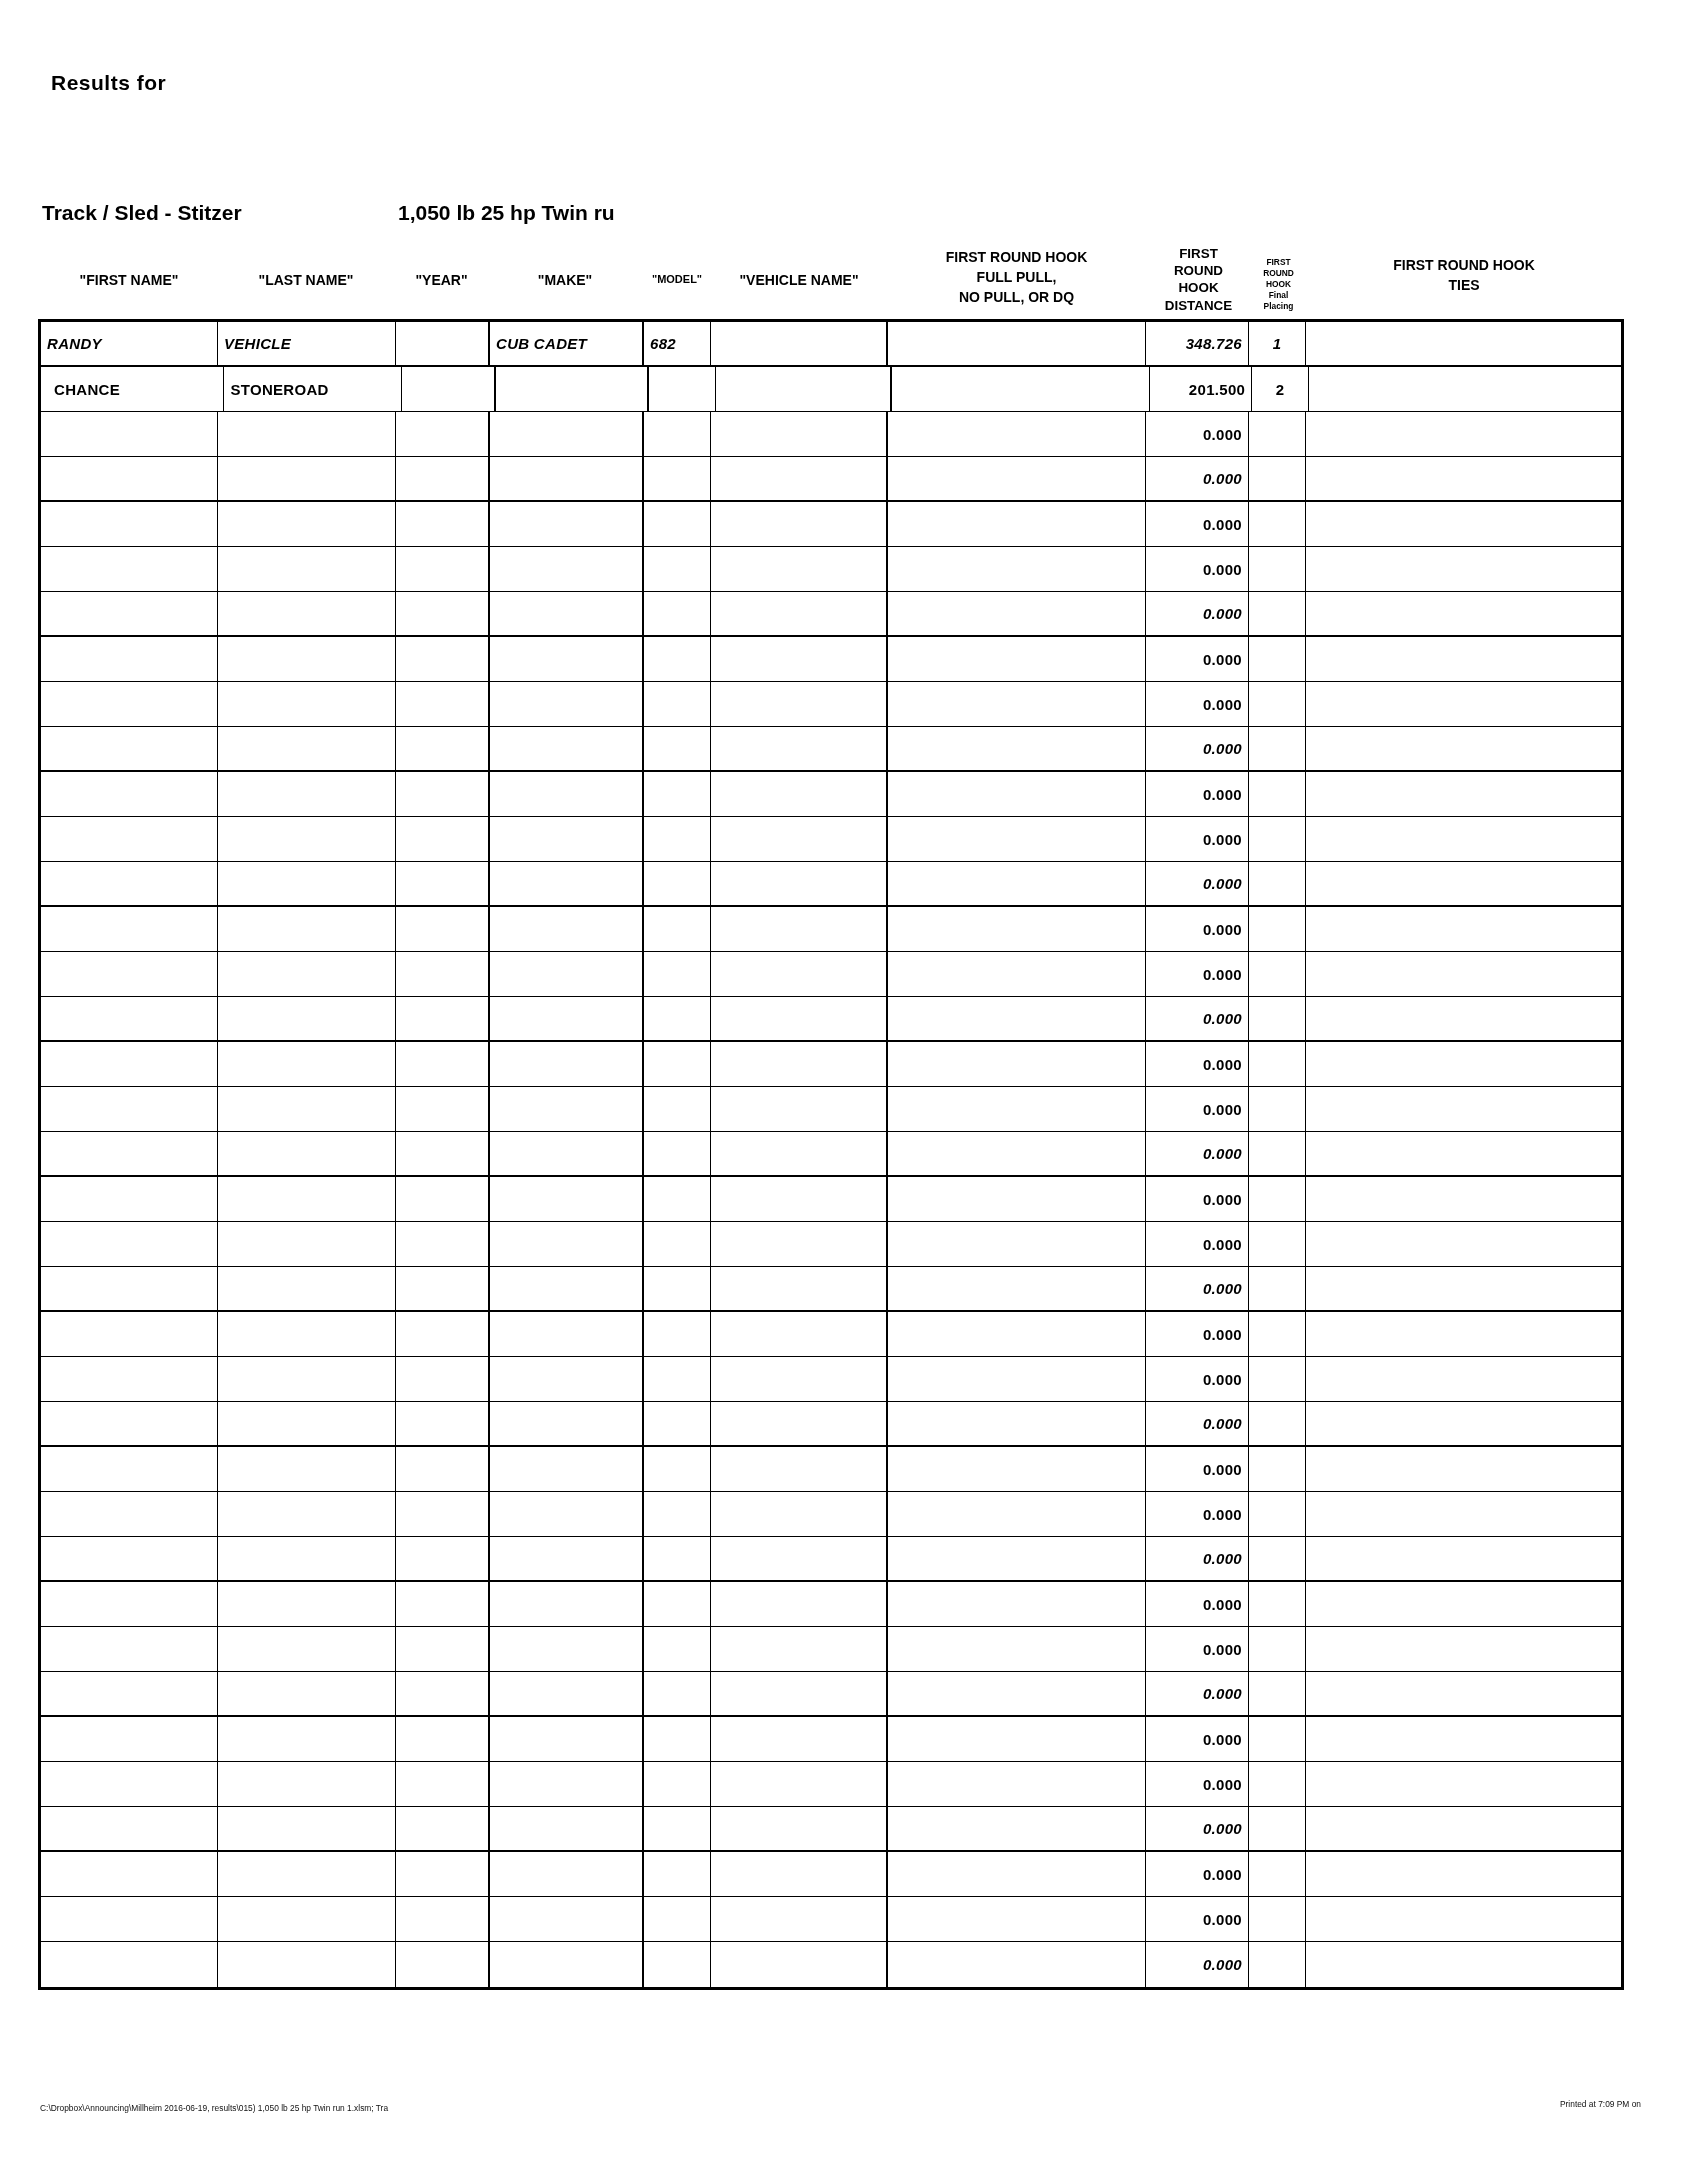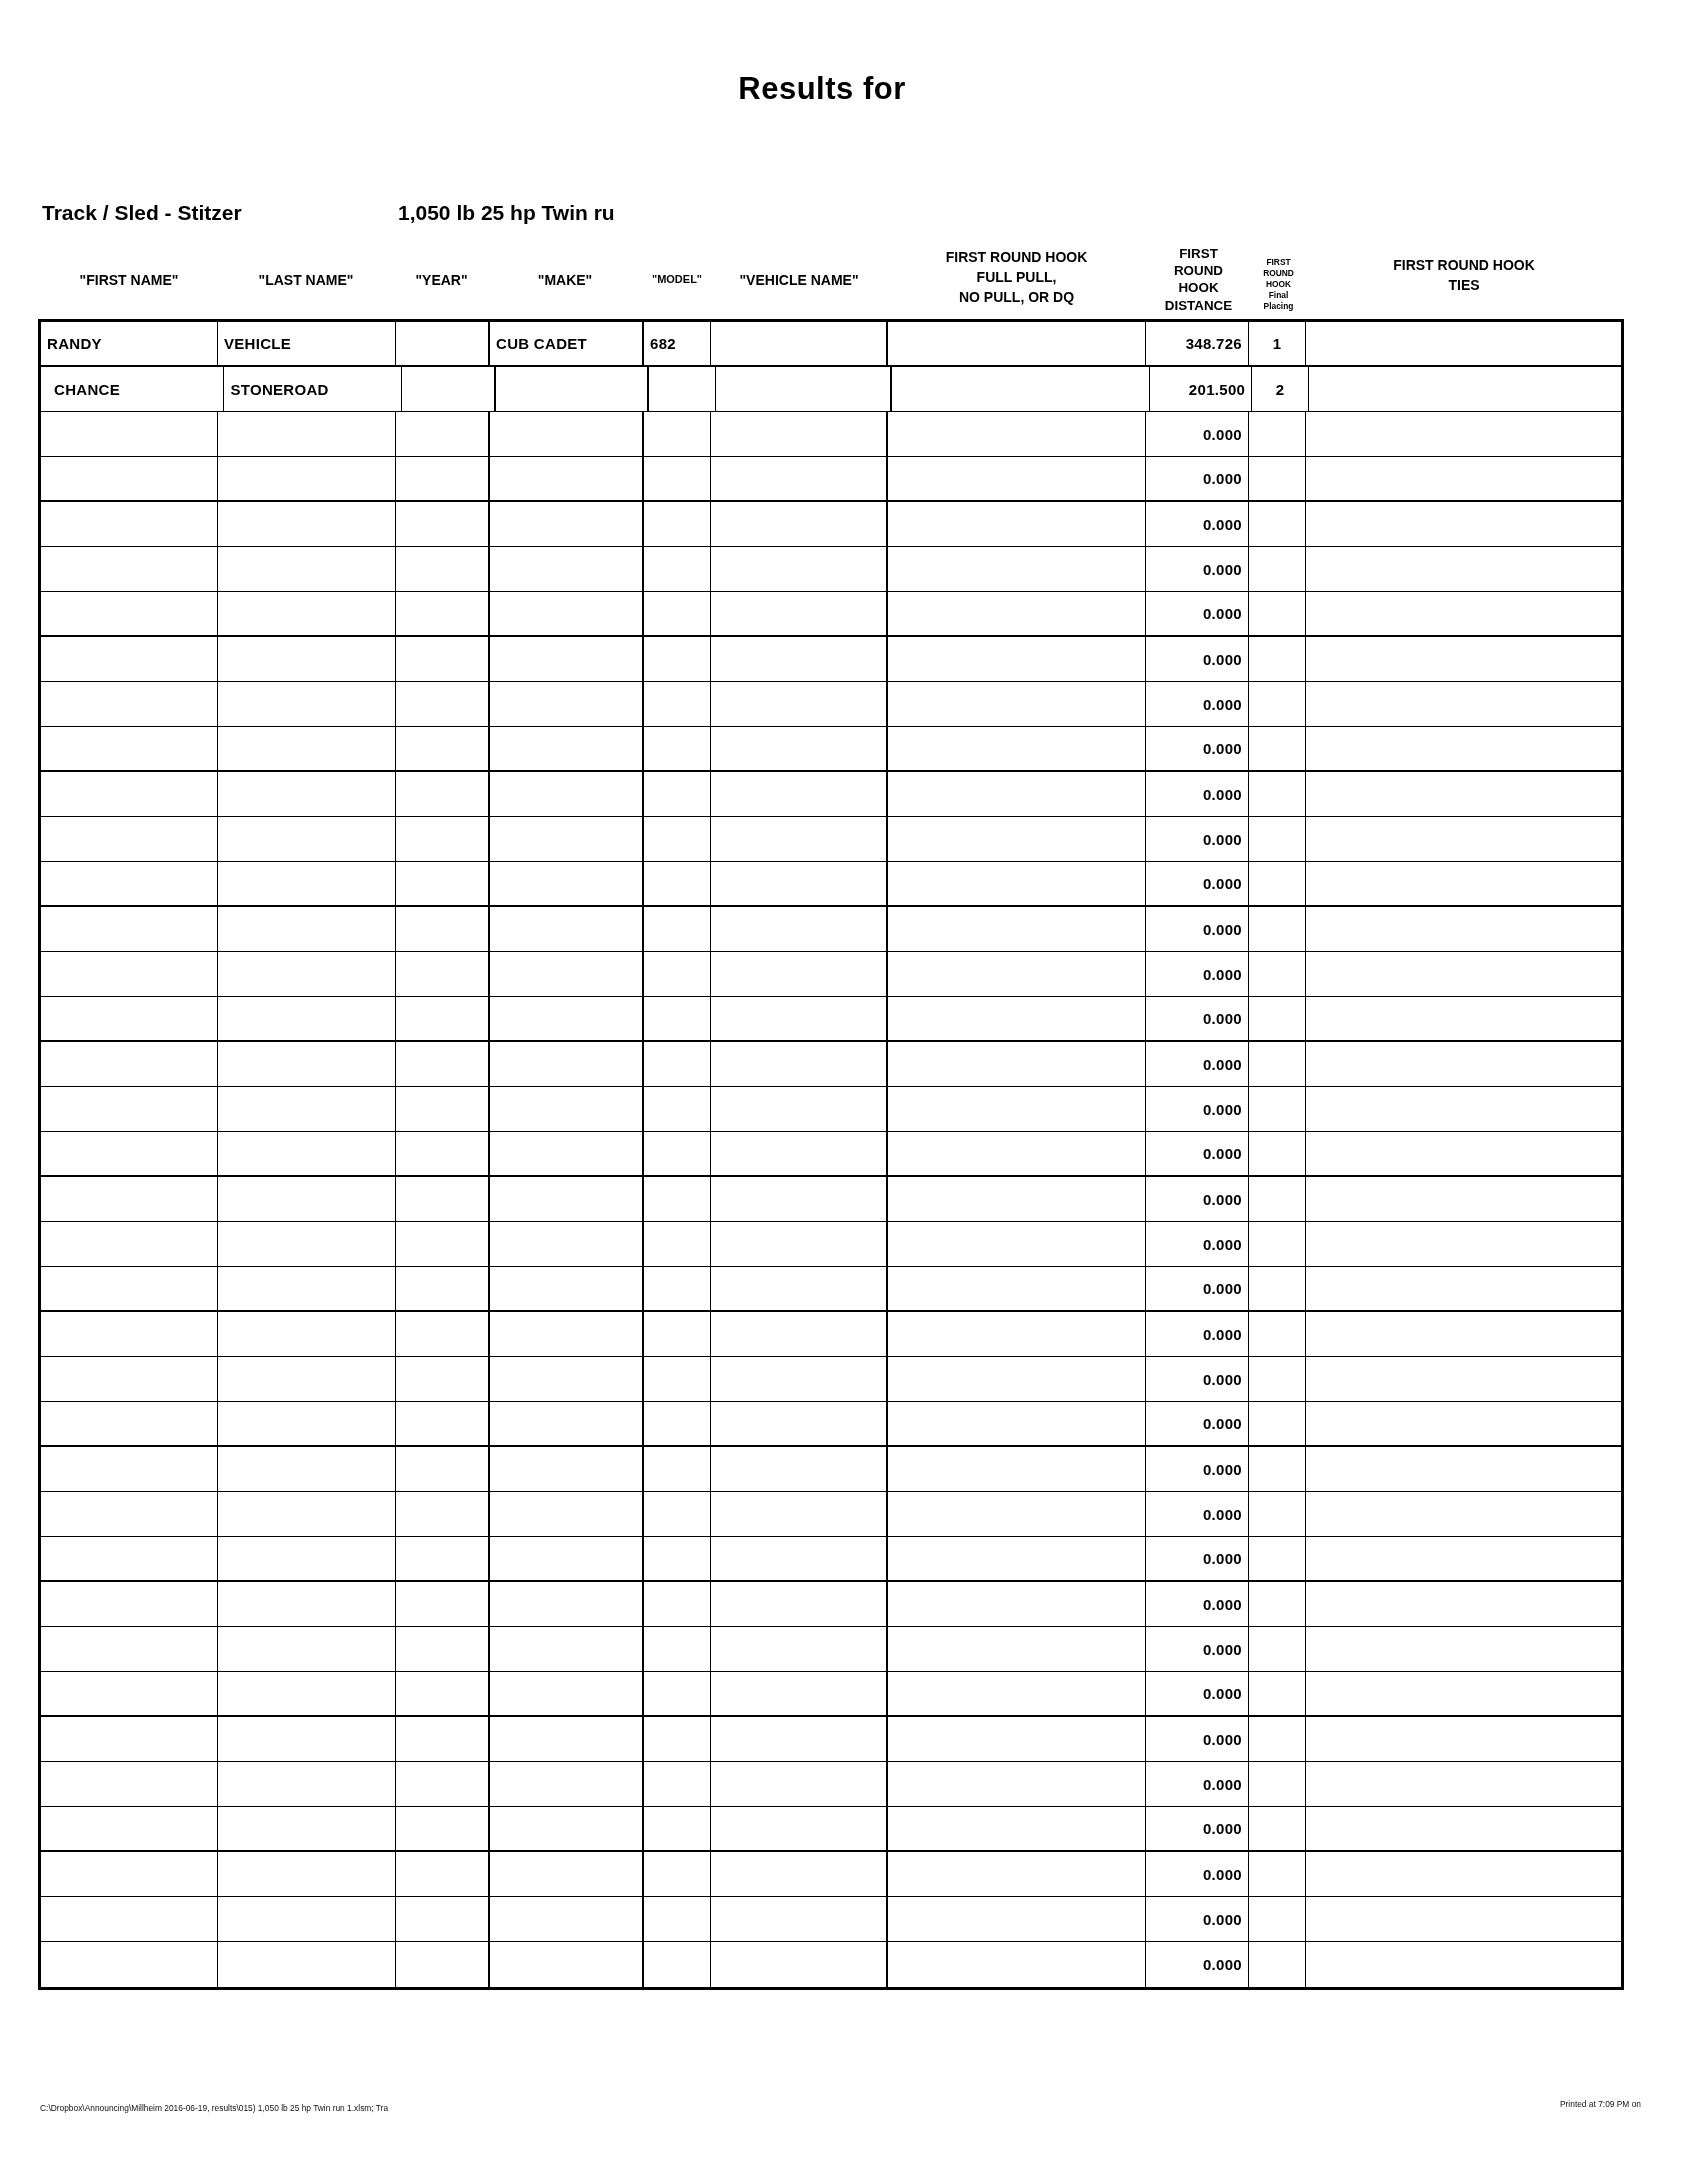--- a/index.html
+++ b/index.html
@@ -2,22 +2,22 @@
 <html><head>
 <meta charset="utf-8">
 <style>
   html,body { margin:0; padding:0; background:#ffffff; }
   .page {
     position:relative; width:1683px; height:2178px; background:#fff;
     font-family:"Liberation Sans", sans-serif; font-weight:bold; color:#000;
     overflow:hidden;
   }
   .title1 {
-    position:absolute; left:32px; top:71px; width:1580px;
-    text-align:center; font-size:31px; letter-spacing:0.5px;
+    position:absolute; left:51px; top:71px; width:1580px;
+    font-size:21px; letter-spacing:0.5px;
   }
   .title2 {
     position:absolute; left:40px; top:117px; width:1580px;
     text-align:center; font-size:35px; letter-spacing:0.5px;
   }
   .subhead { position:absolute; left:42px; top:201px; width:1580px; font-size:21px; }
   .subhead .cls { position:absolute; left:356px; top:0; }
   
   #headers { position:absolute; left:41px; top:236px; height:83px; }
   .colhead {
@@ -29,21 +29,21 @@
   .colhead.h-fullpull{ font-size:14px; line-height:20px; padding-bottom:12px; }
   .colhead.h-dist    { font-size:13.4px; line-height:17.3px; padding-bottom:5px; }
   .colhead.h-place   { font-size:8.4px; line-height:11px; padding-bottom:7px; }
   .colhead.h-ties    { font-size:14px; line-height:20px; padding-bottom:24px; }
   
   #grid {
     position:absolute; left:38px; top:319px; width:1586px;
     border:3px solid #000; box-sizing:border-box; background:#fff;
   }
   .trow { display:flex; height:45px; box-sizing:border-box; border-bottom:1px solid #000; }
-  .trow.thick { border-bottom-width:2px; }
+  .trow.thick { border-bottom-width:2px;font-style:italic; }
   .trow.last { border-bottom:none; }
   .tcell {
     box-sizing:border-box; height:100%; display:flex; align-items:center;
     font-size:15px; letter-spacing:0.3px; overflow:hidden; white-space:nowrap;
   }
   .tcell.al { justify-content:flex-start; padding-left:6px; }
   .tcell.ar { justify-content:flex-end; padding-right:6px; }
   .tcell.ac { justify-content:center; }
   .footer-left  { position:absolute; left:40px;  top:2103px; font-size:8.4px; font-weight:normal; color:#111; }
   .footer-right { position:absolute; right:42px; top:2099px; font-size:8.4px; font-weight:normal; color:#111; text-align:right; }

